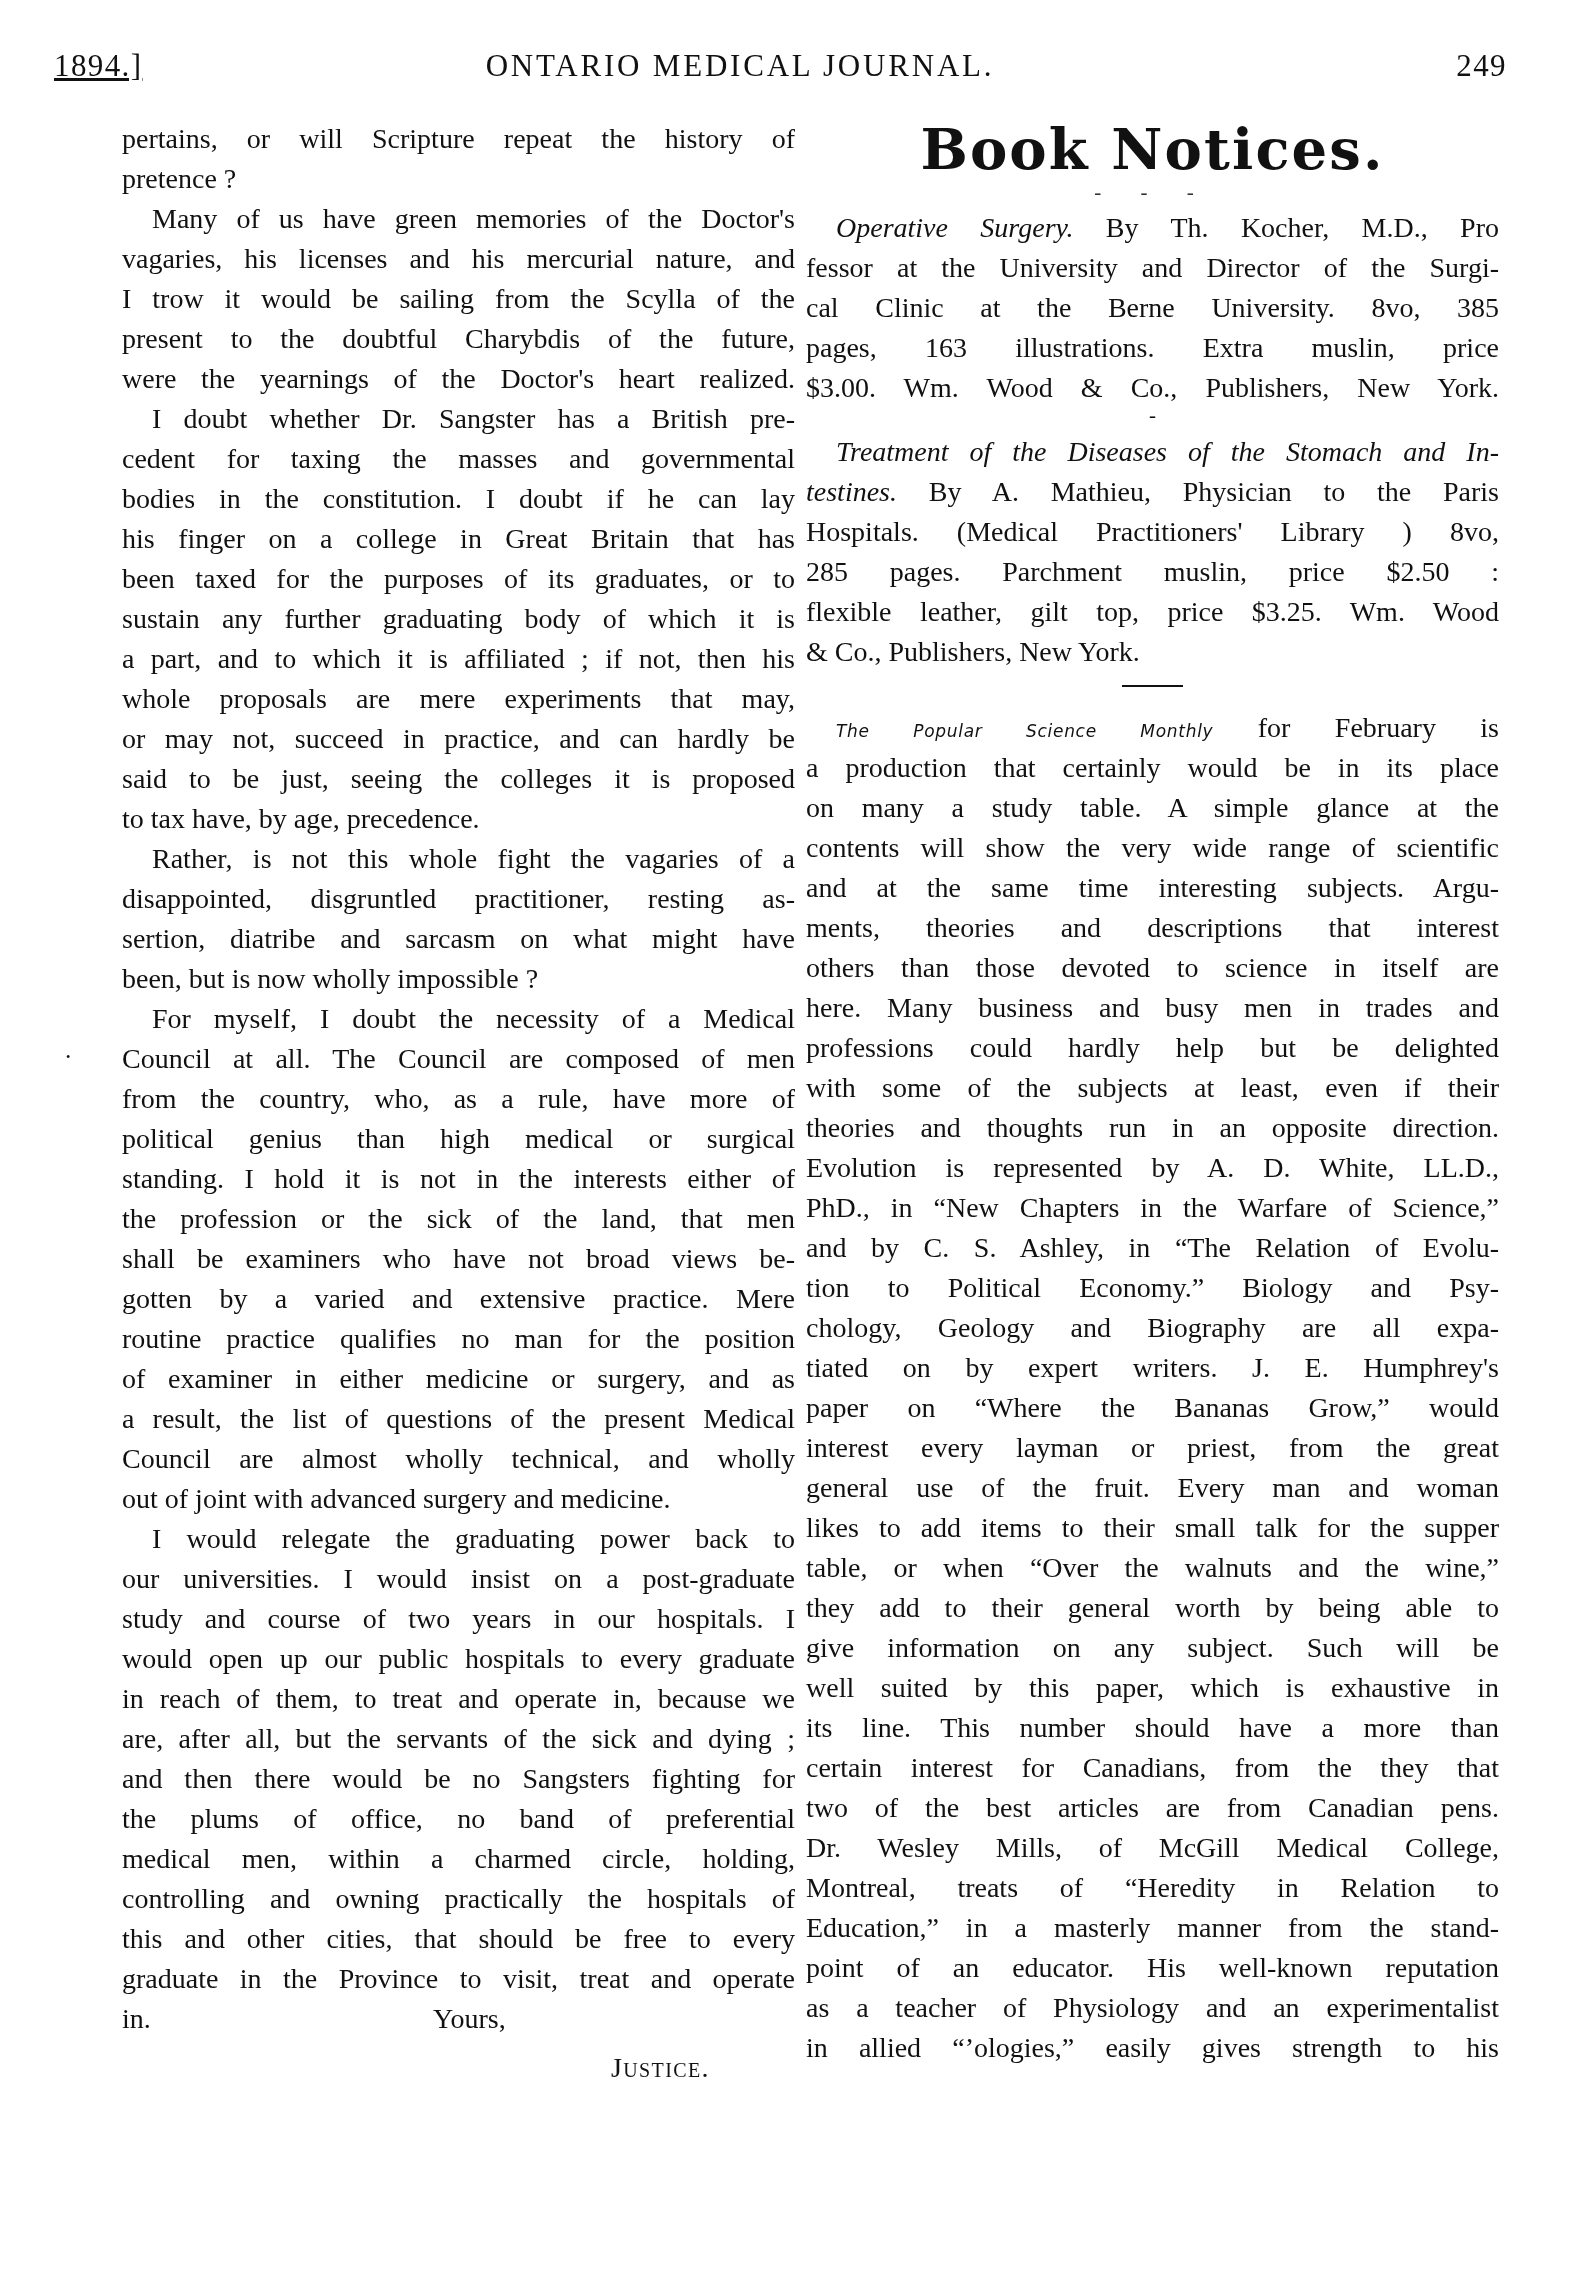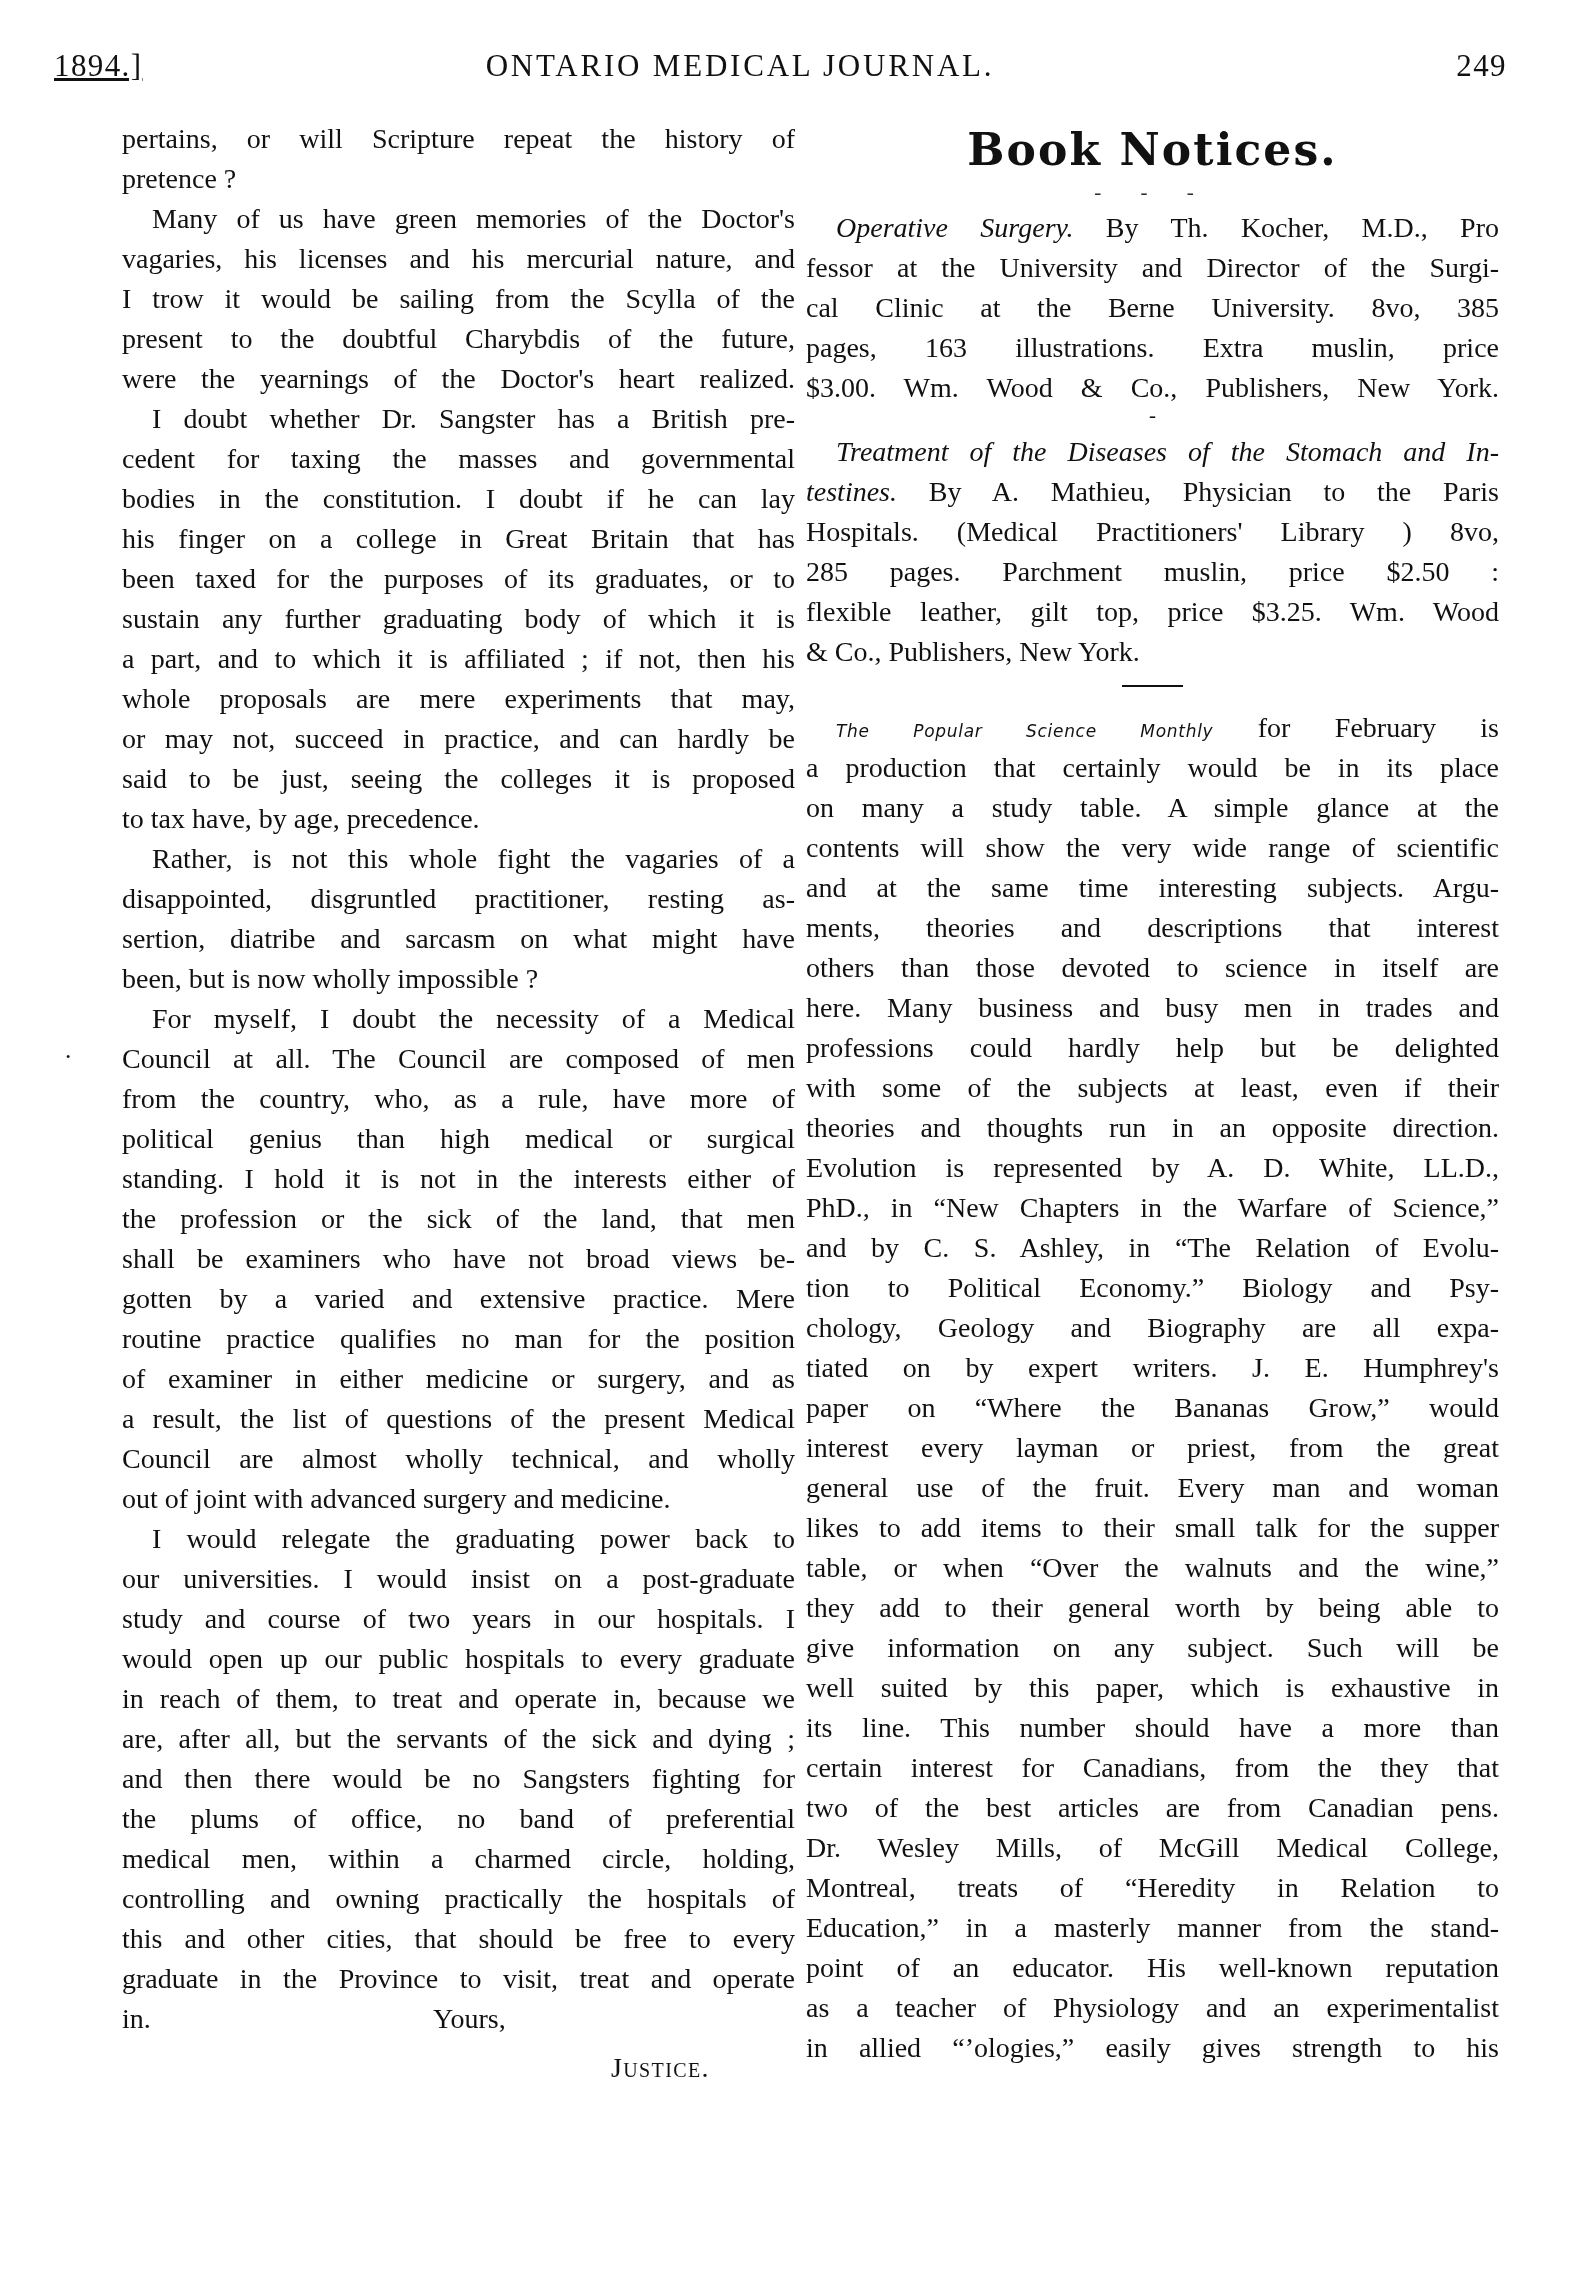--- a/index.html
+++ b/index.html
@@ -14,21 +14,21 @@
   #col-right { left:806px; width:693px; }
   .ln { display:block; height:40px; line-height:40px; font-size:28px; white-space:nowrap;
         text-align:justify; text-align-last:justify; overflow:hidden; }
   .ln.last { text-align-last:left; }
   .ln.ind { text-indent:30px; }
   .ln.right { text-align:right; text-align-last:right; padding-right:85px; }
   .it { font-style:italic; }
   .sans-it { font-family:"DejaVu Sans","Liberation Sans",sans-serif; font-style:italic; font-size:17px; letter-spacing:0.7px; }
   .sc { font-variant:small-caps; letter-spacing:1.4px; }
   .blackletter { display:block; text-align:center; font-family:"DejaVu Serif",serif; font-weight:bold;
-                 font-size:44px; height:61px; line-height:61px; letter-spacing:2.1px; }
+                 font-size:56px; height:61px; line-height:61px; letter-spacing:2.1px; }
   .dashes { display:block; height:28px; text-align:center; font-size:21px; letter-spacing:17px; color:#333; }
   .rule { display:block; width:61px; height:2.8px; background:#111; margin:12.7px auto 21px auto; }
   .dot { display:block; text-align:center; height:24px; line-height:14px; font-size:21px; }
   #margin-dot { position:absolute; left:65px; top:1035px; font-size:25.4px; }
 </style>
 </head>
 <body>
 
 <div class="hdr" id="hdr-year">1894.]</div>
 <div class="hdr" id="hdr-title">ONTARIO MEDICAL JOURNAL.</div>

